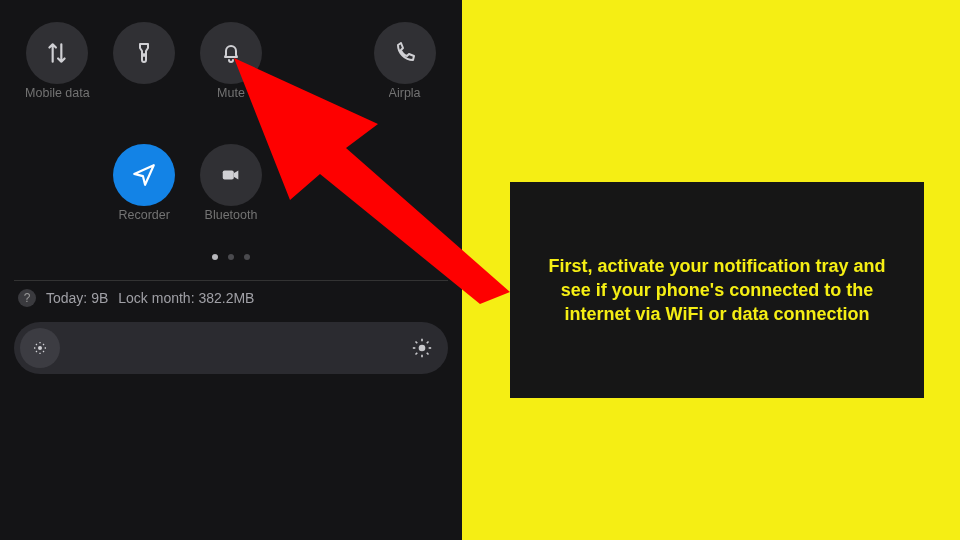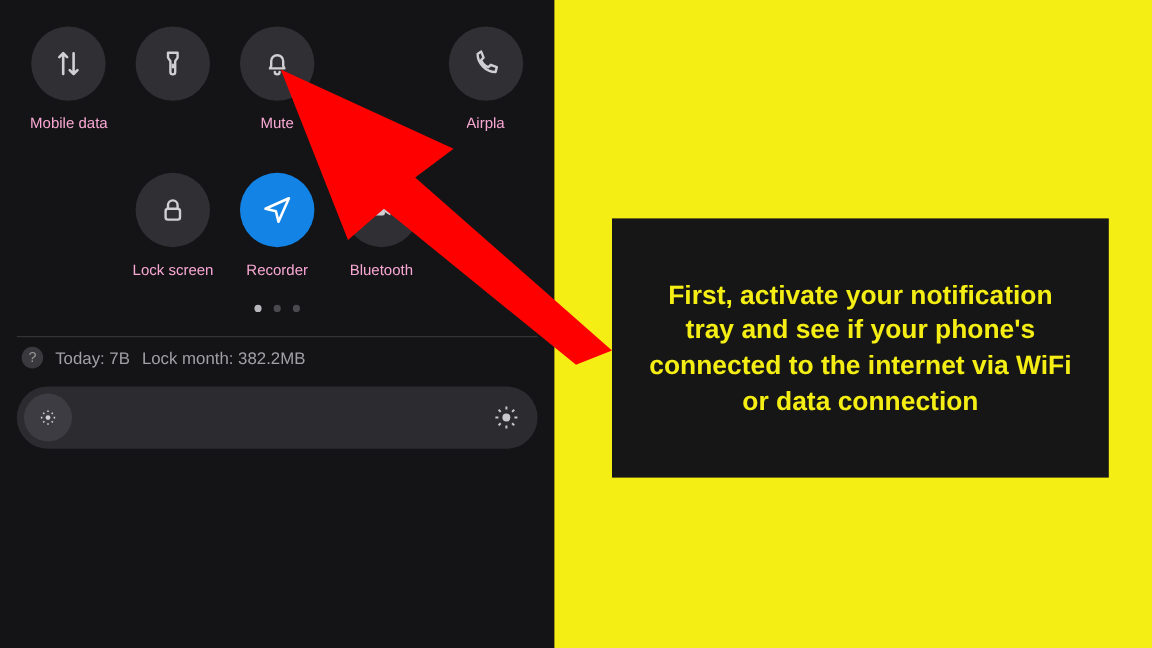--- a/index.html
+++ b/index.html
@@ -36,23 +36,23 @@
     border-radius: 50%;
     background: #303034;
     display: flex;
     align-items: center;
     justify-content: center;
     margin-top: 8px;
     color: #d0d0d4;
   }
   .tile.on .circle { background: #1383e6; color: #fff; }
   .tile .label {
-    margin-top: 12px;
+    margin-top: 2px;
     font-size: 12.5px;
-    color: #f9a8d4;
+    color: #737373;
     white-space: nowrap;
     max-width: 100%;
     overflow: hidden;
   }
   .highlight-box {
     position: absolute;
     top: 2px; left: 50%;
     transform: translateX(-50%);
     width: 92px; height: 108px;
     border: 4px solid #ff2020;
@@ -114,21 +114,21 @@
     position: absolute;
     left: 510px; top: 182px;
     width: 414px; height: 216px;
     background: #161616;
     color: #f5ee14;
     display: flex;
     align-items: center;
     justify-content: center;
     text-align: center;
     font-weight: 700;
-    font-size: 22px;
+    font-size: 18px;
     line-height: 1.35;
     padding: 18px 24px;
   }
   .arrow {
     position: absolute;
     left: 210px; top: 34px;
     width: 320px; height: 280px;
     pointer-events: none;
   }
   svg { display: block; }
@@ -171,29 +171,20 @@
         <div class="circle">
           <svg width="24" height="24" viewBox="0 0 24 24">
             <path d="M5 4c0 8 7 15 15 15l1-4-5-2-2 2c-3-1-5-3-6-6l2-2-2-5z" stroke="currentColor" stroke-width="2" fill="none" stroke-linecap="round" stroke-linejoin="round"></path>
           </svg>
         </div>
         <div class="label">Airpla</div>
       </div>
       <div class="tile" style="visibility: hidden;">
         <div class="circle"></div>
         <div class="label"></div>
-      </div>
-      <div class="tile">
-        <div class="circle">
-          <svg width="24" height="26" viewBox="0 0 24 24">
-            <rect x="6" y="11" width="12" height="9" rx="2" stroke="currentColor" stroke-width="2" fill="none" stroke-linecap="round" stroke-linejoin="round"></rect>
-            <path d="M8 11V8a4 4 0 0 1 8 0v3" stroke="currentColor" stroke-width="2" fill="none" stroke-linecap="round" stroke-linejoin="round"></path>
-          </svg>
-        </div>
-        <div class="label">Lock screen</div>
       </div>
       <div class="tile on">
         <div class="circle">
           <svg width="26" height="26" viewBox="0 0 24 24">
             <path d="M3 11l18-8-8 18-2-8z" stroke="currentColor" stroke-width="2" fill="none" stroke-linecap="round" stroke-linejoin="round"></path>
           </svg>
         </div>
         <div class="label">Recorder</div>
       </div>
       <div class="tile">
@@ -210,21 +201,21 @@
         <div class="label">S</div>
       </div>
     </div>
   <div class="dots">
     <div class="dot active"></div>
     <div class="dot"></div>
     <div class="dot"></div>
   </div>
   <div class="usage-bar">
     <div class="q">?</div>
-    <span>Today: 7B</span>
+    <span>Today: 9B</span>
     <span>Lock month: 382.2MB</span>
   </div>
   <div class="brightness">
     <div class="thumb">
       <svg width="16" height="16" viewBox="0 0 24 24">
           <circle cx="12" cy="12" r="3" fill="currentColor"></circle>
           <g stroke="currentColor" stroke-width="2">
             <line x1="12" y1="3" x2="12" y2="5"></line>
             <line x1="12" y1="19" x2="12" y2="21"></line>
             <line x1="3" y1="12" x2="5" y2="12"></line>

